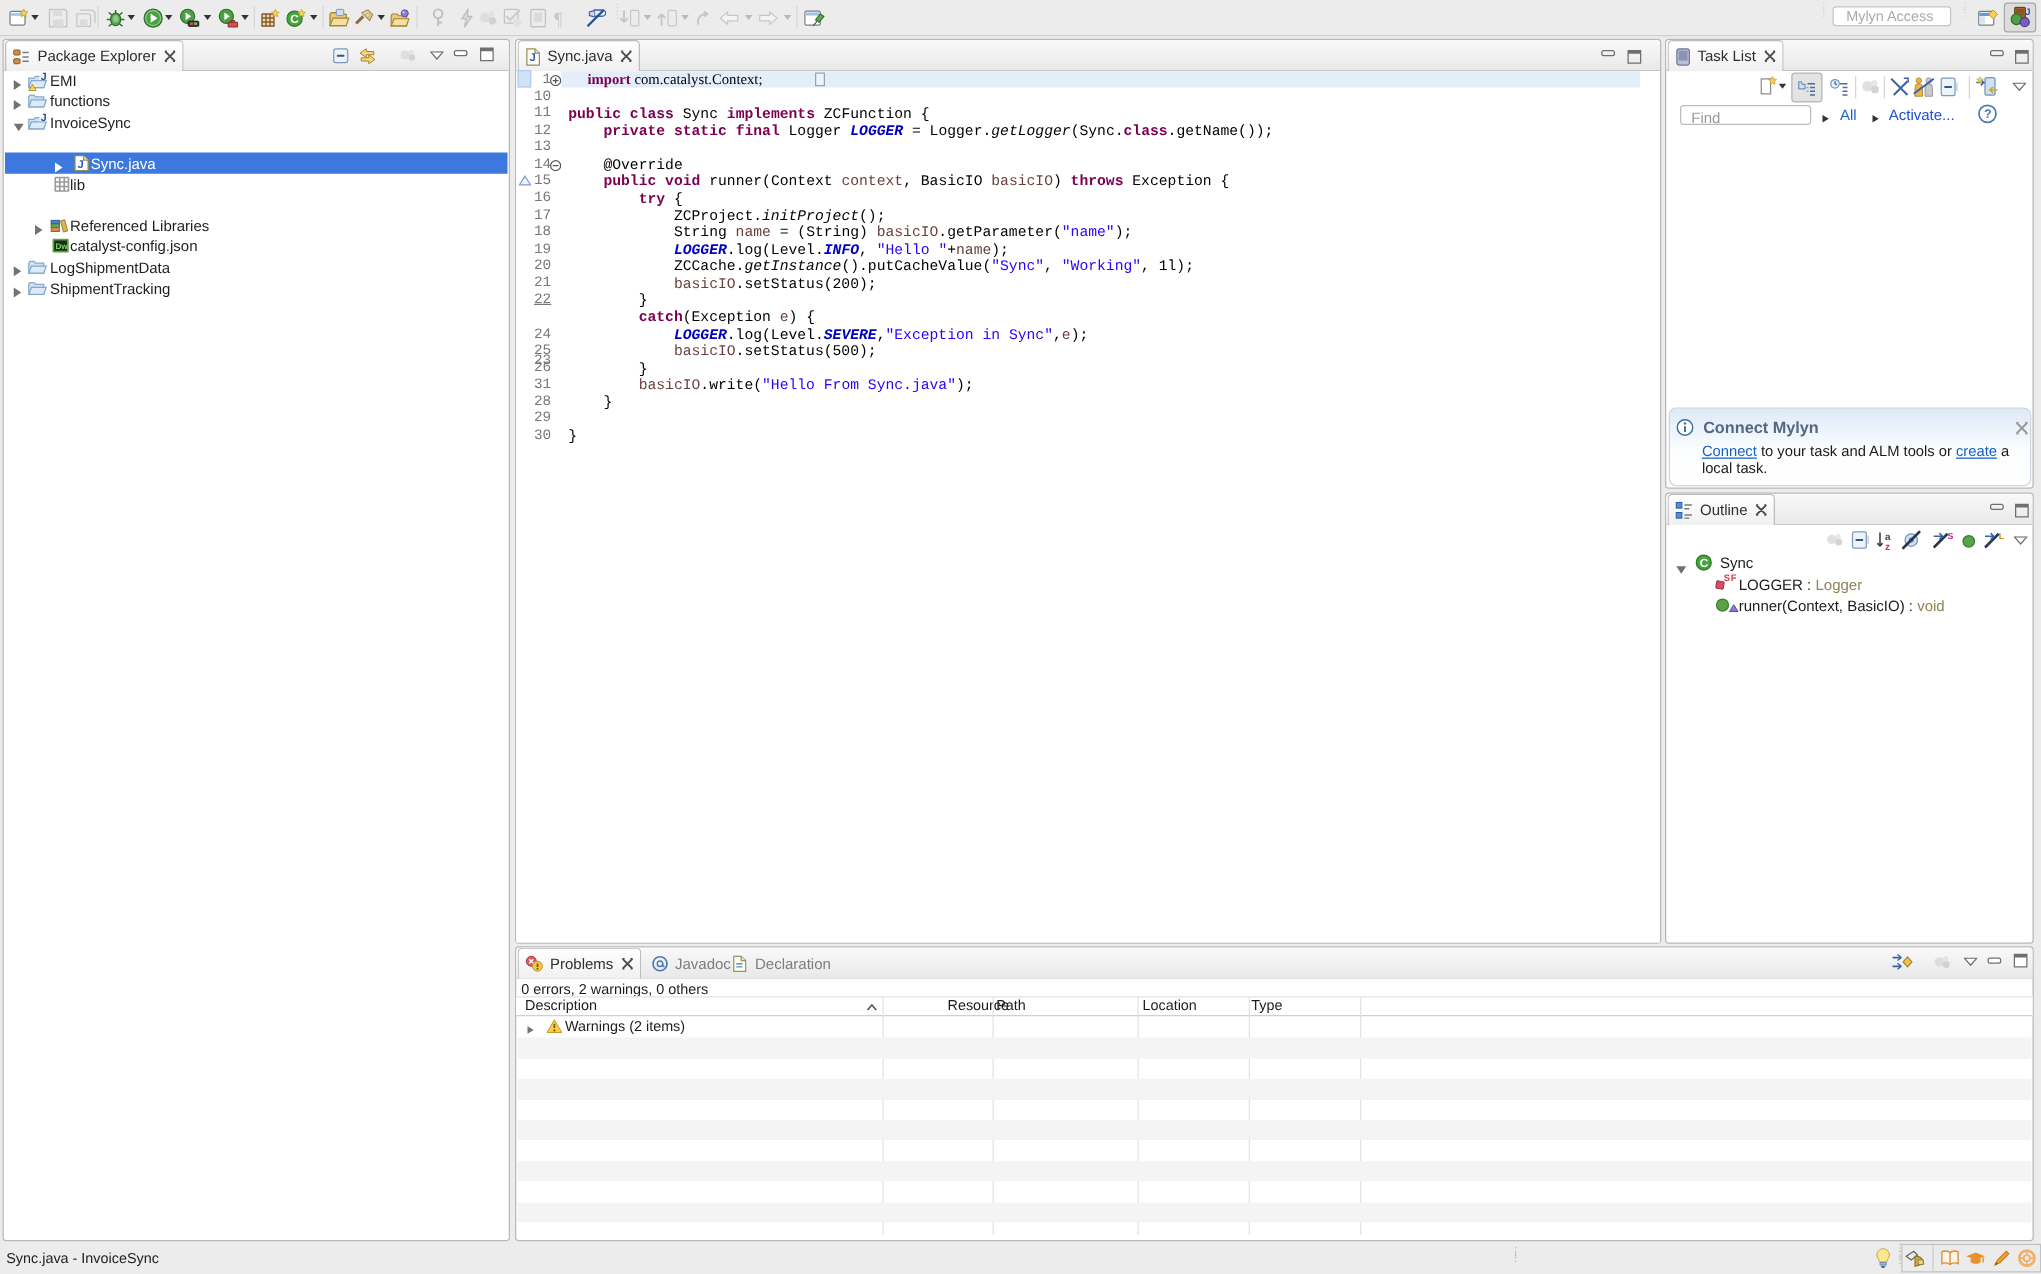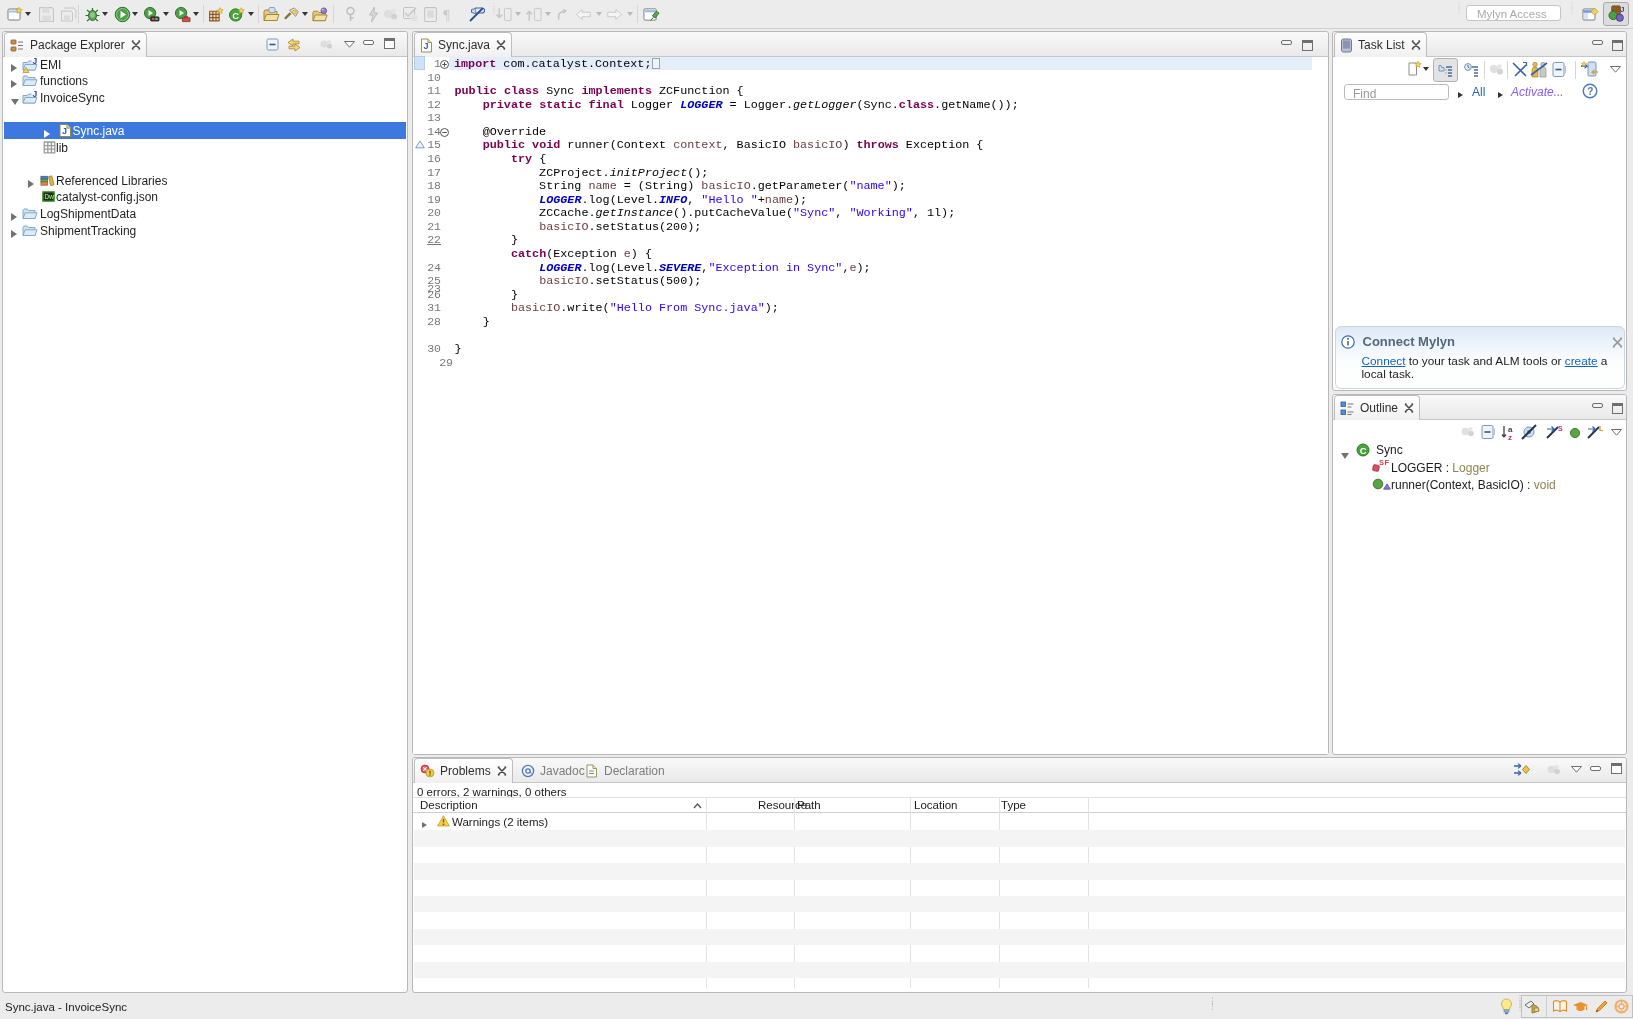--- a/index.html
+++ b/index.html
@@ -414,41 +414,41 @@
     <svg class="abs" style="left:26.5px; top:2.6px;" width="9" height="9" viewBox="0 0 9 9">
         <circle cx="4.5" cy="4.5" r="4" fill="#fff" stroke="#51565e"></circle>
         <path d="M2.2 4.5 H6.8 M4.5 2.2 V6.8" stroke="#51565e" stroke-width="1"></path>
       </svg>
     <svg class="abs" style="left:26.5px; top:70.5px;" width="9" height="9" viewBox="0 0 9 9">
         <circle cx="4.5" cy="4.5" r="4" fill="#fff" stroke="#51565e"></circle>
         <path d="M2.2 4.5 H6.8" stroke="#51565e" stroke-width="1"></path>
       </svg>
 
     <div class="abs" style="left:238.5px; top:0.7px; width:8px; height:11.6px; border:1px solid #9aa2ac; background:#eef4fc;"></div>
-    <div class="cl" style="top:0px;"><span class="num" style="left:8px;">1</span><span class="abs" style="left:41px;"><span class="kw">import</span> com.catalyst.Context;</span></div>
+    <div class="cl" style="top:0px;"><span class="num" style="left:8px;">1</span><span class="abs" style="left:57px;font-family:Liberation Serif, serif;"><span class="kw">import</span> com.catalyst.Context;</span></div>
     <div class="cl" style="top:13.6px;"><span class="num" style="left:8px;">10</span></div>
     <div class="cl" style="top:27.1px;"><span class="num" style="left:8px;">11</span><span class="abs" style="left:41.5px;"><span class="kw">public</span> <span class="kw">class</span> Sync <span class="kw">implements</span> ZCFunction {</span></div>
     <div class="cl" style="top:40.7px;"><span class="num" style="left:8px;">12</span><span class="abs" style="left:41.5px;">    <span class="kw">private</span> <span class="kw">static</span> <span class="kw">final</span> Logger <span class="sfield">LOGGER</span> = Logger.<span class="smeth">getLogger</span>(Sync.<span class="kw">class</span>.getName());</span></div>
     <div class="cl" style="top:54.3px;"><span class="num" style="left:8px;">13</span></div>
     <div class="cl" style="top:67.8px;"><span class="num" style="left:8px;">14</span><span class="abs" style="left:41.5px;">    @Override</span></div>
     <div class="cl" style="top:81.4px;"><span class="num" style="left:8px;">15</span><span class="abs" style="left:41.5px;">    <span class="kw">public</span> <span class="kw">void</span> runner(Context <span class="par">context</span>, BasicIO <span class="par">basicIO</span>) <span class="kw">throws</span> Exception {</span></div>
     <div class="cl" style="top:95px;"><span class="num" style="left:8px;">16</span><span class="abs" style="left:41.5px;">        <span class="kw">try</span> {</span></div>
     <div class="cl" style="top:108.5px;"><span class="num" style="left:8px;">17</span><span class="abs" style="left:41.5px;">            ZCProject.<span class="smeth">initProject</span>();</span></div>
     <div class="cl" style="top:122.1px;"><span class="num" style="left:8px;">18</span><span class="abs" style="left:41.5px;">            String <span class="par">name</span> = (String) <span class="par">basicIO</span>.getParameter(<span class="str">"name"</span>);</span></div>
     <div class="cl" style="top:135.7px;"><span class="num" style="left:8px;">19</span><span class="abs" style="left:41.5px;">            <span class="sfield">LOGGER</span>.log(Level.<span class="sfield">INFO</span>, <span class="str">"Hello "</span>+<span class="par">name</span>);</span></div>
     <div class="cl" style="top:149.2px;"><span class="num" style="left:8px;">20</span><span class="abs" style="left:41.5px;">            ZCCache.<span class="smeth">getInstance</span>().putCacheValue(<span class="str">"Sync"</span>, <span class="str">"Working"</span>, 1l);</span></div>
     <div class="cl" style="top:162.8px;"><span class="num" style="left:8px;">21</span><span class="abs" style="left:41.5px;">            <span class="par">basicIO</span>.setStatus(200);</span></div>
     <div class="cl" style="top:176.4px;"><span class="num" style="left:8px;text-decoration:underline;">22</span><span class="abs" style="left:41.5px;">        }</span></div>
     <div class="cl" style="top:189.9px;"><span class="num" style="left:8px;margin-top:35px;">23</span><span class="abs" style="left:41.5px;">        <span class="kw">catch</span>(Exception <span class="par">e</span>) {</span></div>
     <div class="cl" style="top:203.5px;"><span class="num" style="left:8px;">24</span><span class="abs" style="left:41.5px;">            <span class="sfield">LOGGER</span>.log(Level.<span class="sfield">SEVERE</span>,<span class="str">"Exception in Sync"</span>,<span class="par">e</span>);</span></div>
     <div class="cl" style="top:217.1px;"><span class="num" style="left:8px;">25</span><span class="abs" style="left:41.5px;">            <span class="par">basicIO</span>.setStatus(500);</span></div>
     <div class="cl" style="top:230.6px;"><span class="num" style="left:8px;">26</span><span class="abs" style="left:41.5px;">        }</span></div>
     <div class="cl" style="top:244.2px;"><span class="num" style="left:8px;">31</span><span class="abs" style="left:41.5px;">        <span class="par">basicIO</span>.write(<span class="str">"Hello From Sync.java"</span>);</span></div>
     <div class="cl" style="top:257.8px;"><span class="num" style="left:8px;">28</span><span class="abs" style="left:41.5px;">    }</span></div>
-    <div class="cl" style="top:271.3px;"><span class="num" style="left:20px;margin-top:28px;">29</span></div>
+    <div class="cl" style="top:271.3px;"><span class="num" style="left:8px;">29</span></div>
     <div class="cl" style="top:284.9px;"><span class="num" style="left:8px;">30</span><span class="abs" style="left:41.5px;">}</span></div>
   </div>
 </div>
 
 <div class="panel" id="tasks" style="left:1332px; top:31px; width:295px; height:360px;">
   <div class="phead"></div>
   <div class="ptab" style="left:1px;">
       <span id="tlicon">
         <svg width="13" height="15" viewBox="0 0 13 15">
           <rect x="1.5" y="1" width="10" height="13" rx="2" fill="#b9c0d6" stroke="#6f7894"></rect>
@@ -518,21 +518,21 @@
         <path d="M0.5 0.5 H10.5 L5.5 6.2 Z" fill="#fdfdfd" stroke="#6f6f6f"></path>
       </svg>
   </div>
   <div id="tlfind" style="position:absolute; left:0; top:52px; right:0; height:26px; font-size:12px;">
     <div class="abs" style="left:11px; top:0px; width:105px; height:16px; border:1px solid #bcbcbc; border-radius:3px; background:#fff;">
         <span style="position:absolute; left:8px; top:2px; color:#9a9a9a;">Find</span>
       </div>
     <span class="abs" style="left:125px; top:3px;"><span class="tri-r" style="border-left-color:#333; border-top-width:3.5px; border-bottom-width:3.5px; border-left-width:5.5px;"></span></span>
     <span class="abs" style="left:139px; top:1px; color:#1b64c6;">All</span>
     <span class="abs" style="left:165px; top:3px;"><span class="tri-r" style="border-left-color:#333; border-top-width:3.5px; border-bottom-width:3.5px; border-left-width:5.5px;"></span></span>
-    <span class="abs" style="left:178px; top:1px; color:#8b5cf6;font-style:italic;">Activate...</span>
+    <span class="abs" style="left:178px; top:1px; color:#1d4ed8;">Activate...</span>
     <svg class="abs" style="left:249px; top:-1px;" width="16" height="16" viewBox="0 0 16 16">
         <circle cx="8" cy="8" r="6.8" fill="#fff" stroke="#4a7ab8" stroke-width="1.4"></circle>
         <text x="5.2" y="11.6" font-size="10" font-weight="bold" fill="#4a7ab8" font-family="Liberation Sans">?</text>
       </svg>
   </div>
   <div id="mylyn" style="position:absolute; left:1.5px; top:293.6px; width:290px; height:63px; border:1px solid #ccd5e0; border-radius:6px; background:linear-gradient(#dfe9f7 0%, #edf4fb 30%, #fcfdfe 55%, #fff 100%); font-size:12px;">
     <svg class="abs" style="left:5px; top:8px;" width="14" height="14" viewBox="0 0 14 14">
         <circle cx="7" cy="7" r="6.2" fill="#fff" stroke="#3a6ea8" stroke-width="1.2"></circle>
         <circle cx="7" cy="3.8" r="1" fill="#3a6ea8"></circle>
         <path d="M7 6 v4.5" stroke="#3a6ea8" stroke-width="1.6"></path>

